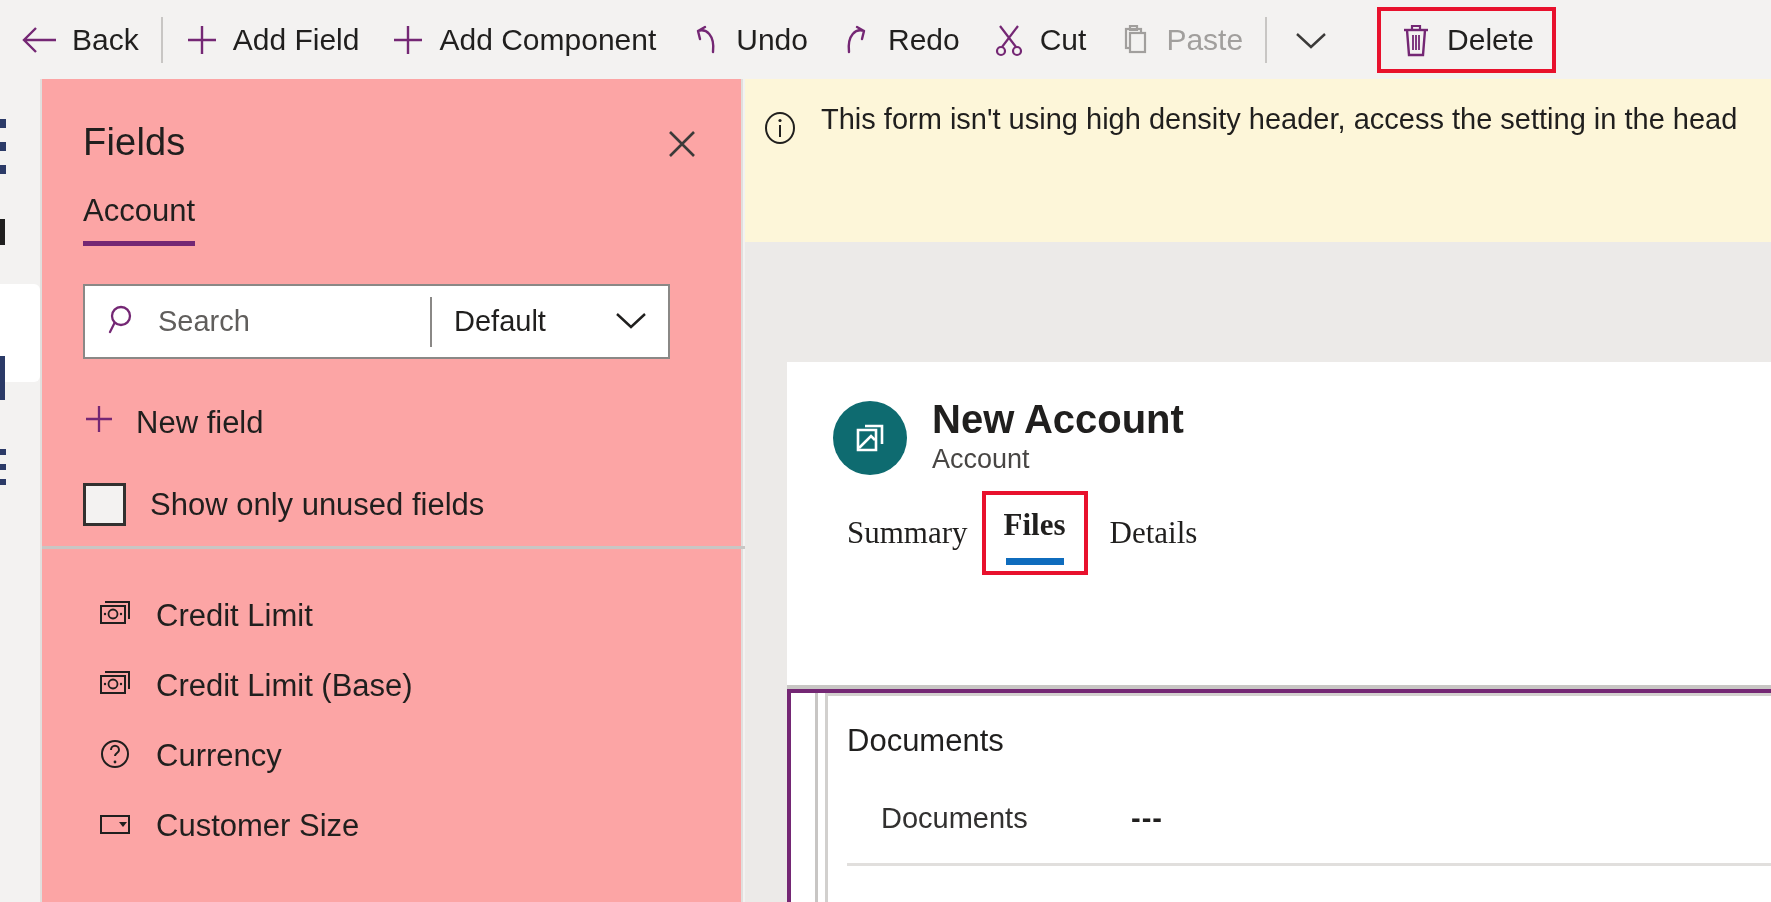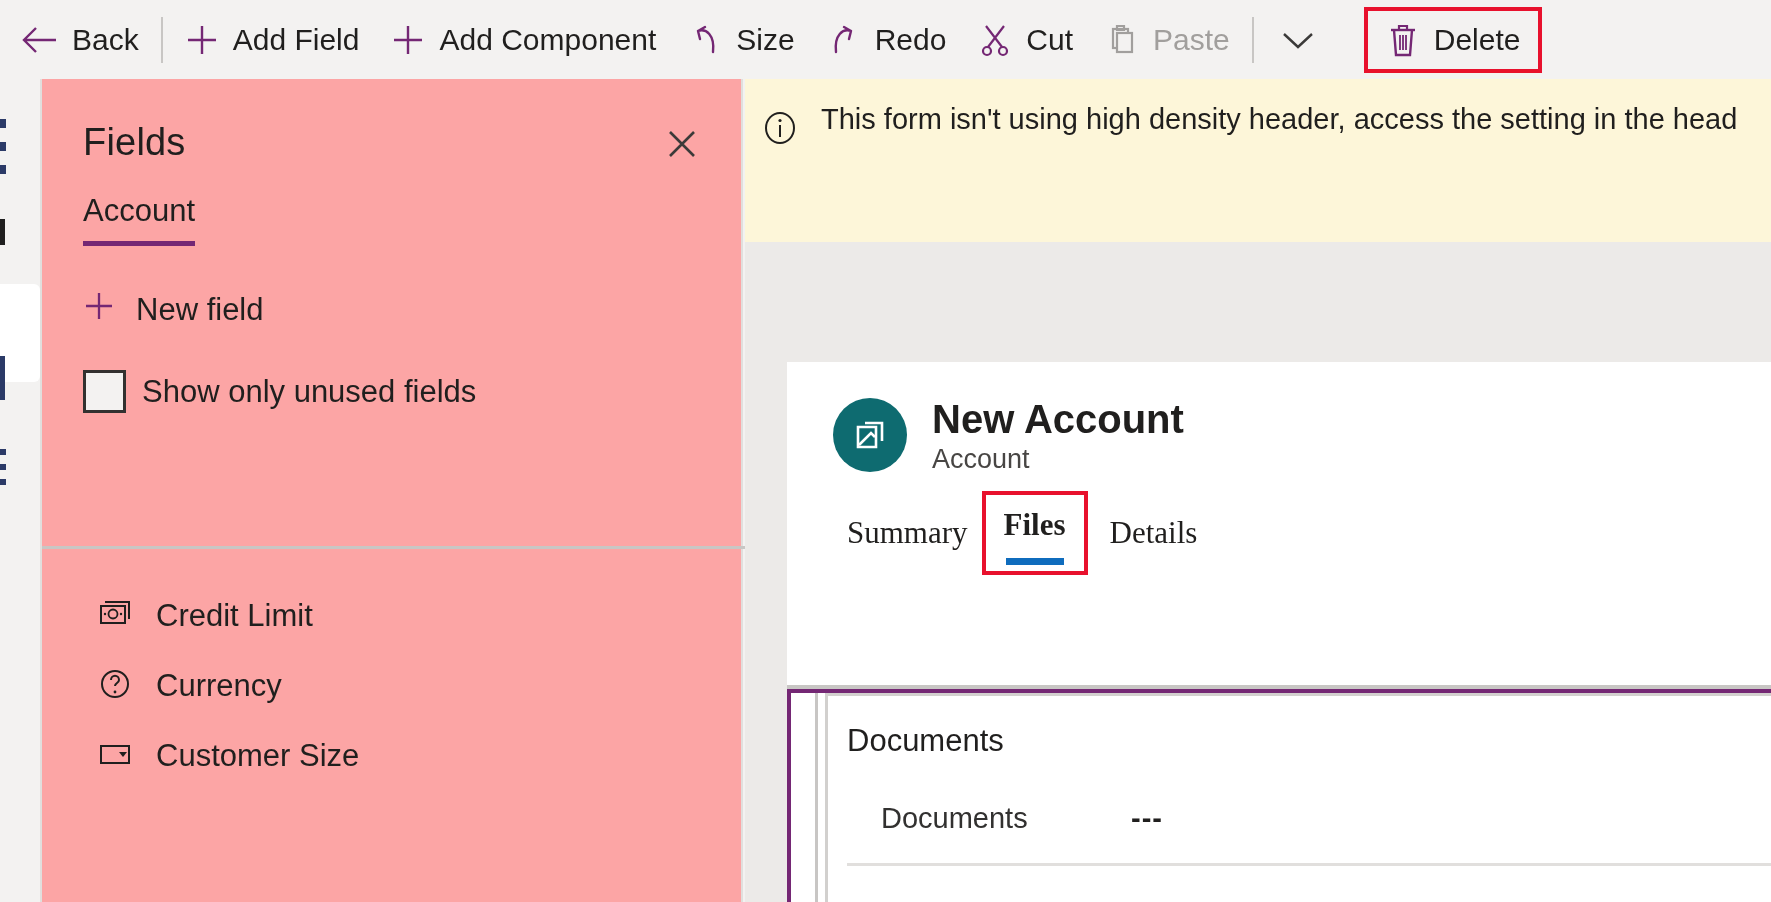--- a/index.html
+++ b/index.html
@@ -107,21 +107,21 @@
   }
   .fp-select .val { font-size: 29px; color: #201f1e; }
 
   .fp-newfield {
     margin: 44px 0 0 41px;
     display: flex; align-items: center; gap: 21px;
     font-size: 31px; color: #201f1e; cursor: pointer; width: 260px;
   }
   .fp-checkrow {
     margin: 40px 0 0 41px;
-    display: flex; align-items: center; gap: 16px;
+    display: flex; align-items: center; gap: 24px;
     cursor: pointer;
   }
   .fp-checkbox {
     width: 43px; height: 43px; border: 3px solid #323130; background: #f3f2f1;
   }
   .fp-checklabel { font-size: 31px; color: #201f1e; }
 
   .fp-divider {
     position: absolute; left: 0; top: 467px; width: 703px; height: 3px; background: #c8c6c4;
   }
@@ -165,21 +165,21 @@
   .canvas {
     position: absolute; left: 0; top: 163px; width: 1026px; height: 660px;
     background: #eceae8;
   }
   .formcard {
     position: absolute; left: 42px; top: 120px;
     width: 984px; height: 540px;
     background: #ffffff;
   }
   .form-header {
-    display: flex; align-items: flex-start; gap: 25px;
+    display: flex; align-items: flex-end; gap: 25px;
     padding: 36px 0 0 46px;
   }
   .acct-icon {
     width: 74px; height: 74px; border-radius: 50%;
     background: #0e6b70;
     display: flex; align-items: center; justify-content: center;
     flex: 0 0 auto;
   }
   .form-title { font-size: 40px; font-weight: 600; color: #201f1e; line-height: 1.05; }
   .form-sub { font-size: 27px; color: #484644; margin-top: 4px; }
@@ -272,21 +272,21 @@
       </span>
       <span>Add Component</span>
     </div>
 
     <div class="cmd">
       <span class="glyph">
         <svg width="34" height="34" viewBox="0 0 34 34">
             <path d="M25 29 C27 12 18 5 10 8 M10 8 L17 4 M10 8 L12 16" fill="none" stroke="#742774" stroke-width="2.4" stroke-linecap="round"></path>
           </svg>
       </span>
-      <span>Size</span>
+      <span>Undo</span>
     </div>
 
     <div class="cmd">
       <span class="glyph">
         <svg width="34" height="34" viewBox="0 0 34 34">
             <path d="M9 29 C7 12 16 5 24 8 M24 8 L17 4 M24 8 L22 16" fill="none" stroke="#742774" stroke-width="2.4" stroke-linecap="round"></path>
           </svg>
       </span>
       <span>Redo</span>
     </div>
@@ -360,20 +360,40 @@
           </svg>
       </div>
     </div>
 
     <div class="fp-tabs">
       <div class="fp-tab active">
         <span>Account</span>
       </div>
     </div>
 
+    <div class="fp-searchrow">
+      <div class="fp-search">
+        <span class="glyph">
+          <svg width="34" height="34" viewBox="0 0 34 34">
+            <circle cx="14" cy="13" r="9" fill="none" stroke="#742774" stroke-width="2.3"></circle>
+            <path d="M7.5 20 L3 29" stroke="#742774" stroke-width="2.3" stroke-linecap="round"></path>
+          </svg>
+        </span>
+        <span class="ph">Search</span>
+      </div>
+      <div class="fp-vsep"></div>
+      <div class="fp-select">
+        <span class="val">Default</span>
+        <span class="glyph">
+          <svg width="34" height="22" viewBox="0 0 34 22">
+              <path d="M3 5 L17 18 L31 5" fill="none" stroke="#201f1e" stroke-width="2.4"></path>
+            </svg>
+        </span>
+      </div>
+    </div>
 
     <div class="fp-newfield">
       <span class="glyph">
         <svg width="32" height="32" viewBox="0 0 32 32">
             <path d="M16 3 V29 M3 16 H29" stroke="#742774" stroke-width="2.3" fill="none"></path>
           </svg>
       </span>
       <span>New field</span>
     </div>
 
@@ -392,20 +412,32 @@
             <path d="M3 7 H27 V24 H3 Z" fill="none" stroke="#201f1e" stroke-width="2"></path>
             <path d="M7 3 H31 V20" fill="none" stroke="#201f1e" stroke-width="2"></path>
             <circle cx="15" cy="15" r="4.5" fill="none" stroke="#201f1e" stroke-width="1.8"></circle>
             <circle cx="7" cy="15" r="1.2" fill="#201f1e"></circle>
               <circle cx="23" cy="15" r="1.2" fill="#201f1e"></circle>
           </svg>
         </span>
         <span class="lbl">Credit Limit</span>
       </div>
 
+      <div class="fp-item">
+        <span class="glyph">
+          <svg width="36" height="30" viewBox="0 0 36 30">
+            <path d="M3 7 H27 V24 H3 Z" fill="none" stroke="#201f1e" stroke-width="2"></path>
+            <path d="M7 3 H31 V20" fill="none" stroke="#201f1e" stroke-width="2"></path>
+            <circle cx="15" cy="15" r="4.5" fill="none" stroke="#201f1e" stroke-width="1.8"></circle>
+            <circle cx="7" cy="15" r="1.2" fill="#201f1e"></circle>
+              <circle cx="23" cy="15" r="1.2" fill="#201f1e"></circle>
+          </svg>
+        </span>
+        <span class="lbl">Credit Limit (Base)</span>
+      </div>
 
       <div class="fp-item">
         <span class="glyph">
           <svg width="36" height="34" viewBox="0 0 36 34">
             <circle cx="17" cy="17" r="13" fill="none" stroke="#201f1e" stroke-width="2"></circle>
             <path d="M13 13 a4 4.2 0 0 1 8 0 c0 3 -4 3 -4 6" fill="none" stroke="#201f1e" stroke-width="2"></path>
             <circle cx="17" cy="25" r="1.4" fill="#201f1e"></circle>
           </svg>
         </span>
         <span class="lbl">Currency</span>

